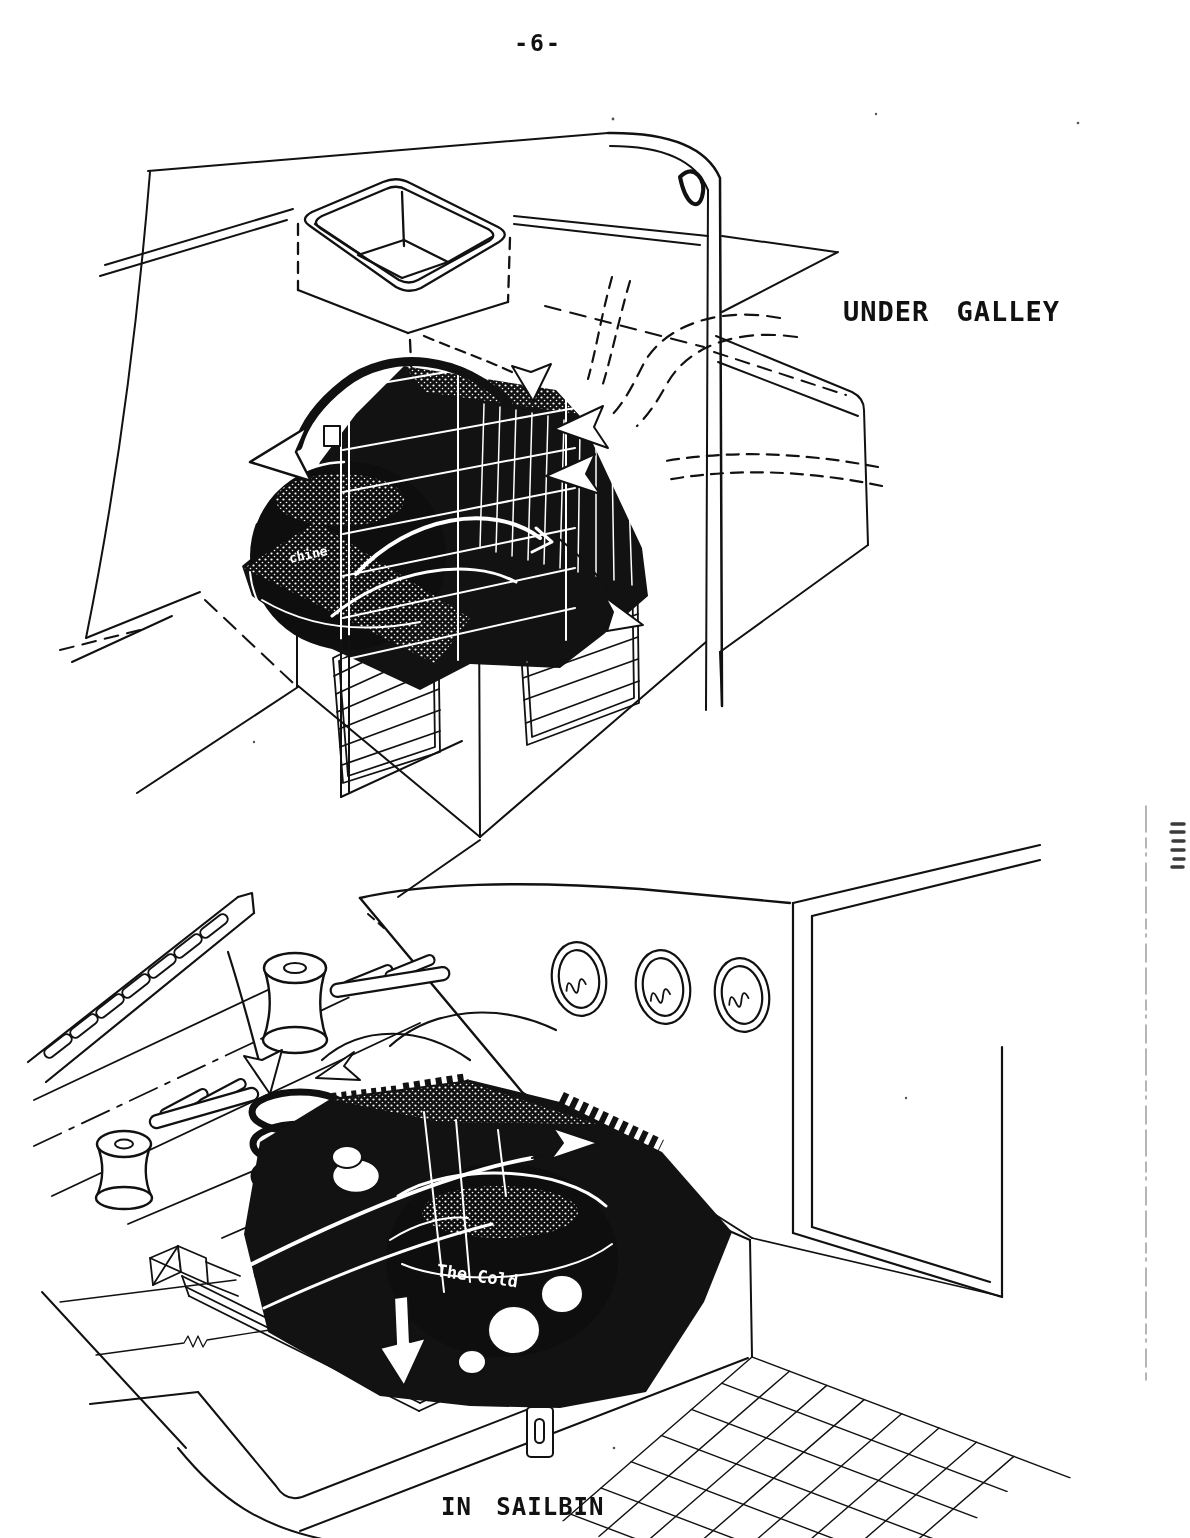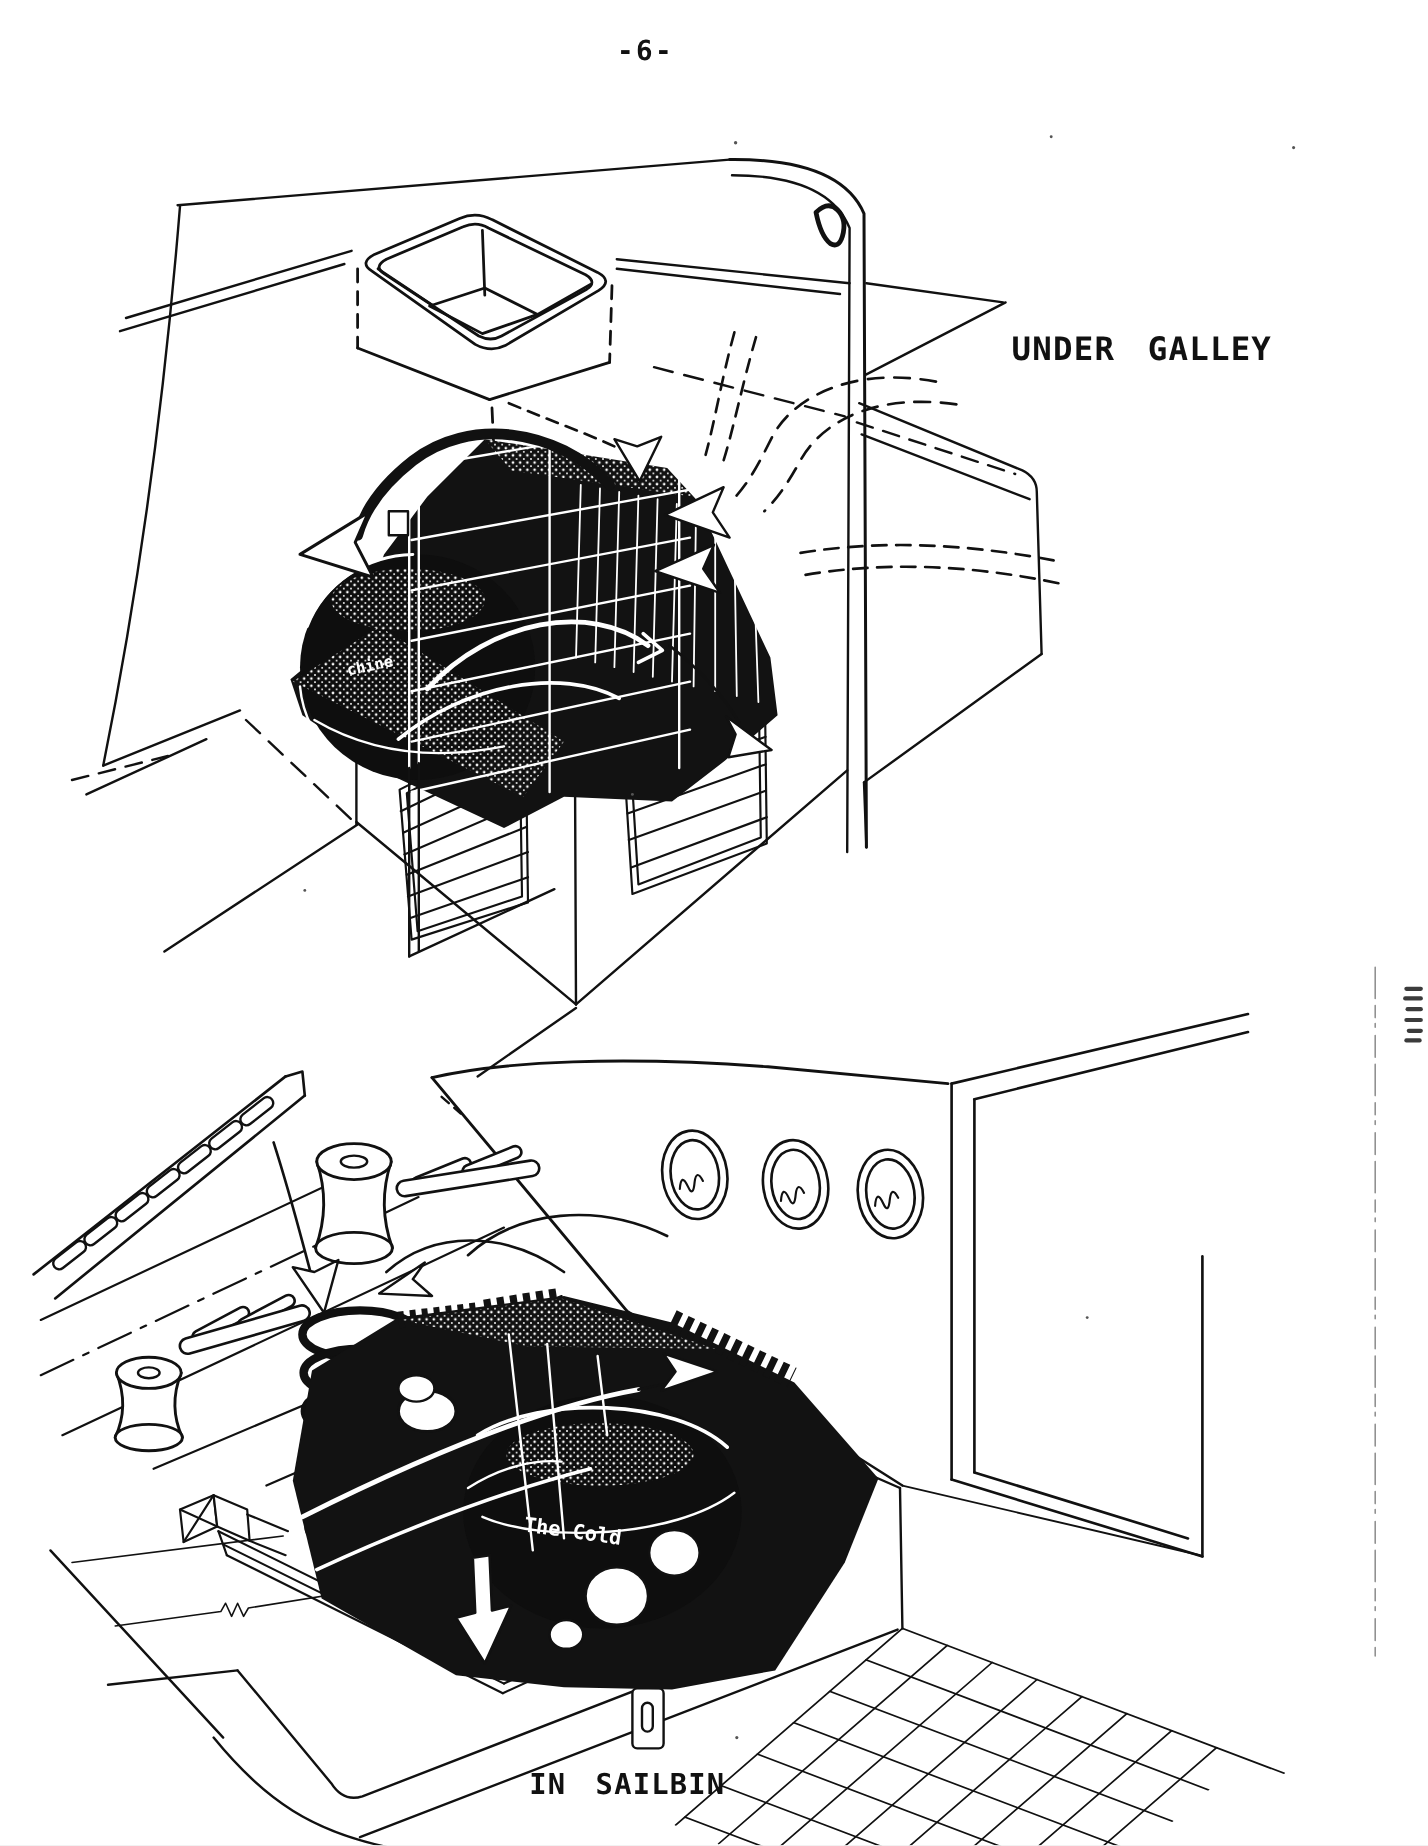--- a/index.html
+++ b/index.html
@@ -5,21 +5,21 @@
   html,body{margin:0;padding:0;background:#e8e8e8;}
   .page{
     position:relative;width:1190px;height:1538px;background:#ffffff;
     font-family:"DejaVu Sans Mono","Liberation Mono",monospace;color:#111;
     overflow:hidden;margin:0 auto;
   }
   .page-number{
     position:absolute;left:498px;top:30px;width:80px;text-align:center;
     font-size:23px;font-weight:700;letter-spacing:2px;
   }
-  .caption{position:absolute;font-weight:700;white-space:pre;}
+  .caption{position:absolute;font-weight:700;white-space:pre;margin-top:20px;}
   .caption-top{left:843px;top:276px;font-size:27px;letter-spacing:1px;word-spacing:10px;}
   .caption-bottom{left:441px;top:1473px;font-size:24px;letter-spacing:1px;word-spacing:9px;}
   svg{position:absolute;left:0;top:0;}
   svg text{font-family:"DejaVu Sans Mono","Liberation Mono",monospace;font-weight:700;}
 </style>
 </head>
 <body>
 
 <div class="page">
 

